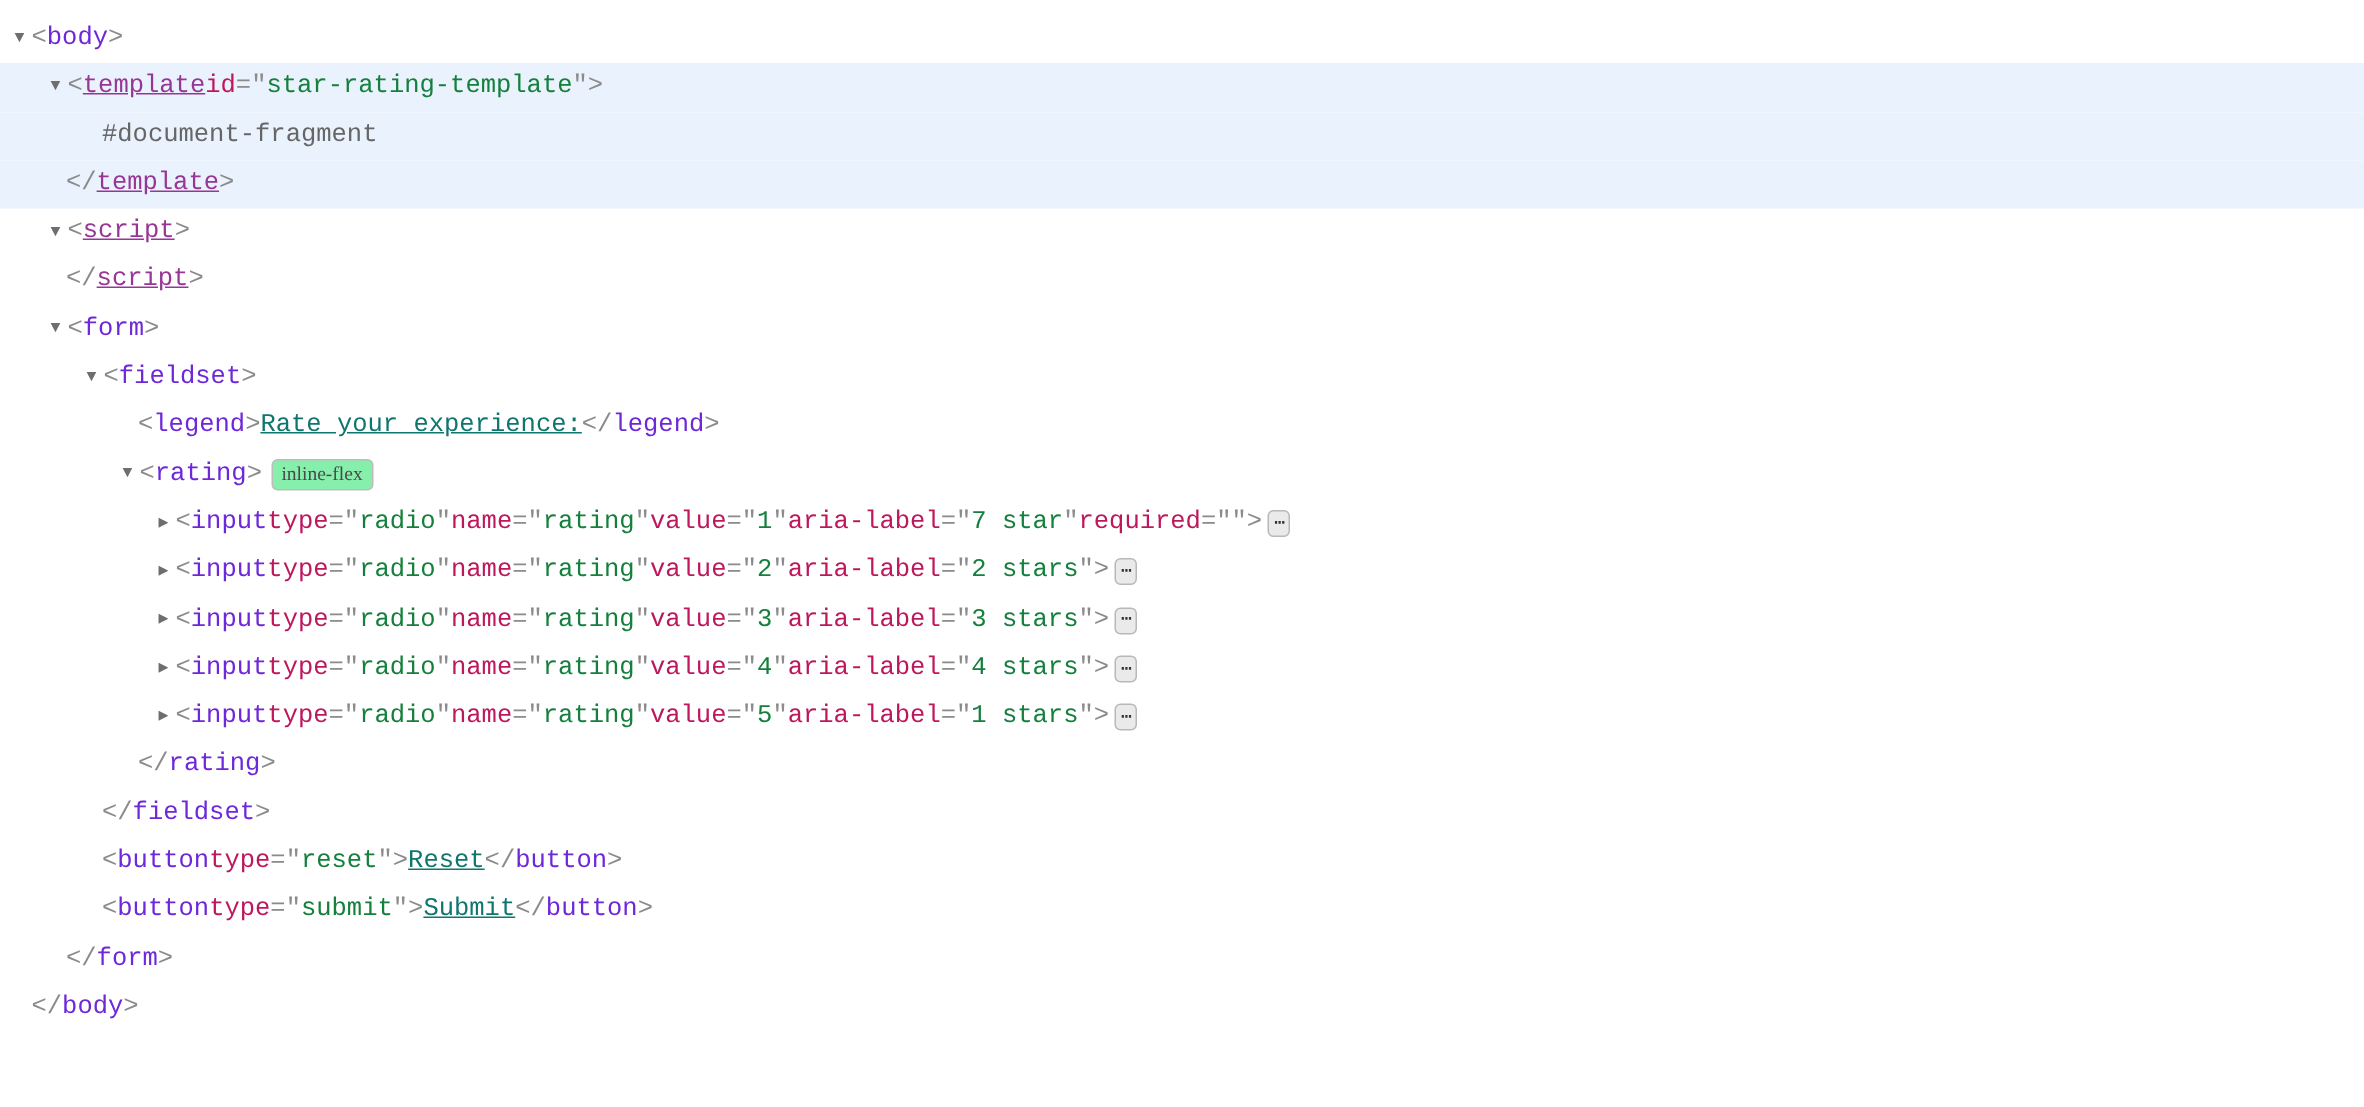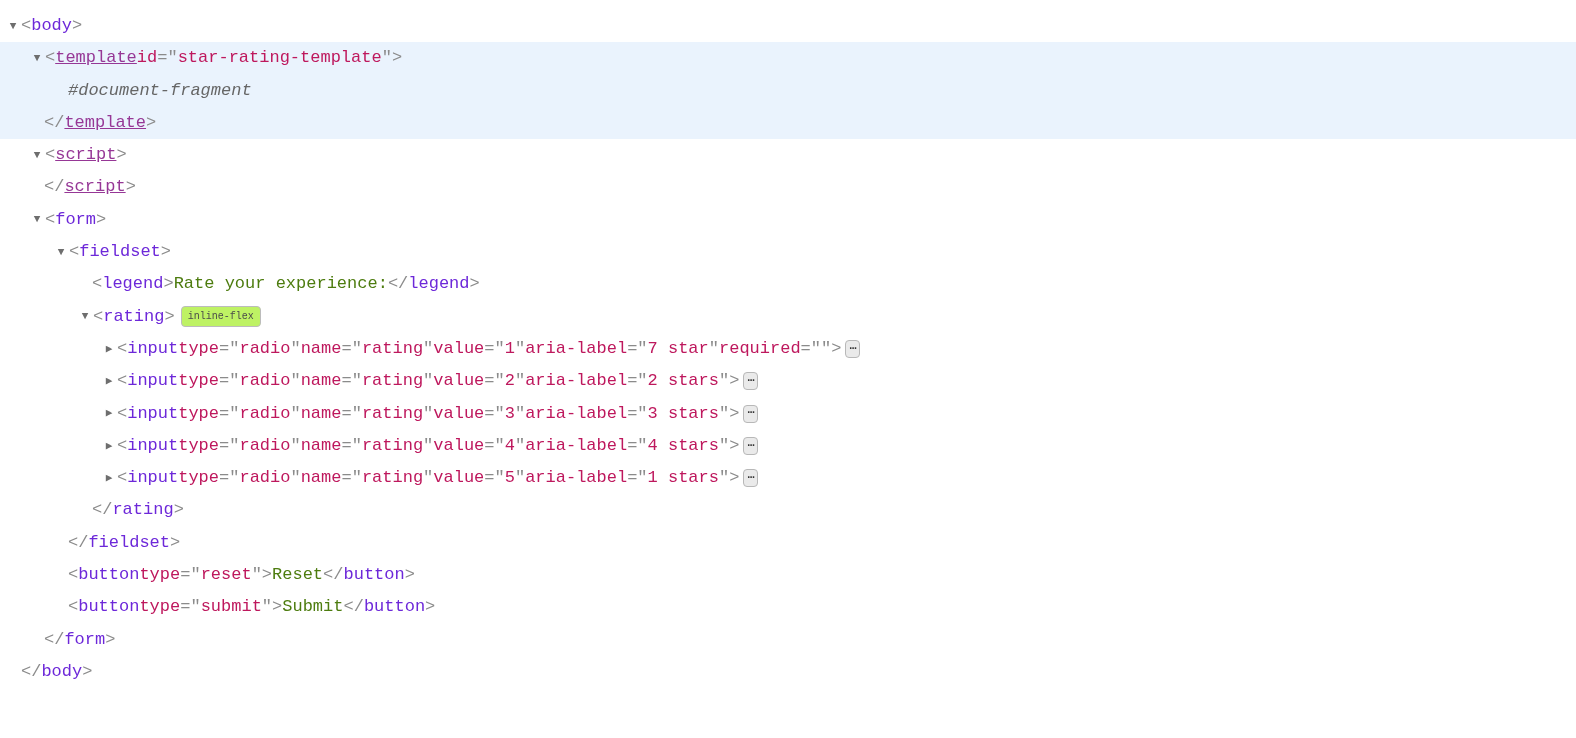--- a/index.html
+++ b/index.html
@@ -41,31 +41,31 @@
   .p-3      { width: 72px; }
   .p-4      { width: 96px; }
   .p-1nt    { width: 38px; }
   .p-2nt    { width: 62px; }
   .p-3nt    { width: 86px; }
 
   .punct   { color: #8b8b8b; }
   .tagname { color: #963796; text-decoration: underline; }
   .body-tag{ color: #6d28d9; }
   .attrname{ color: #be185d; }
-  .attrval { color: #be185d; }
-  .textnode{ color: #4d7c0f; }
-  .scriptc { color: #666; font-style: italic; }
+  .attrval { color: #15803d; }
+  .textnode{ color: #0f766e; text-decoration: underline; }
+  .scriptc { color: #666; }
 
   .badge {
     display: inline-flex;
     align-items: center;
-    font-family: Liberation Mono, monospace;
-    font-size: 10px;
+    font-family: Liberation Serif, serif;
+    font-size: 13px;
     color: #4a4a4a;
-    background: #bef264;
+    background: #86efac;
     border: 1px solid #bcbcbc;
     border-radius: 4px;
     padding: 0px 6px;
     height: 21px;
     margin-left: 6px;
     vertical-align: middle;
   }
   .ellipsis-badge {
     display: inline-flex;
     align-items: center;

